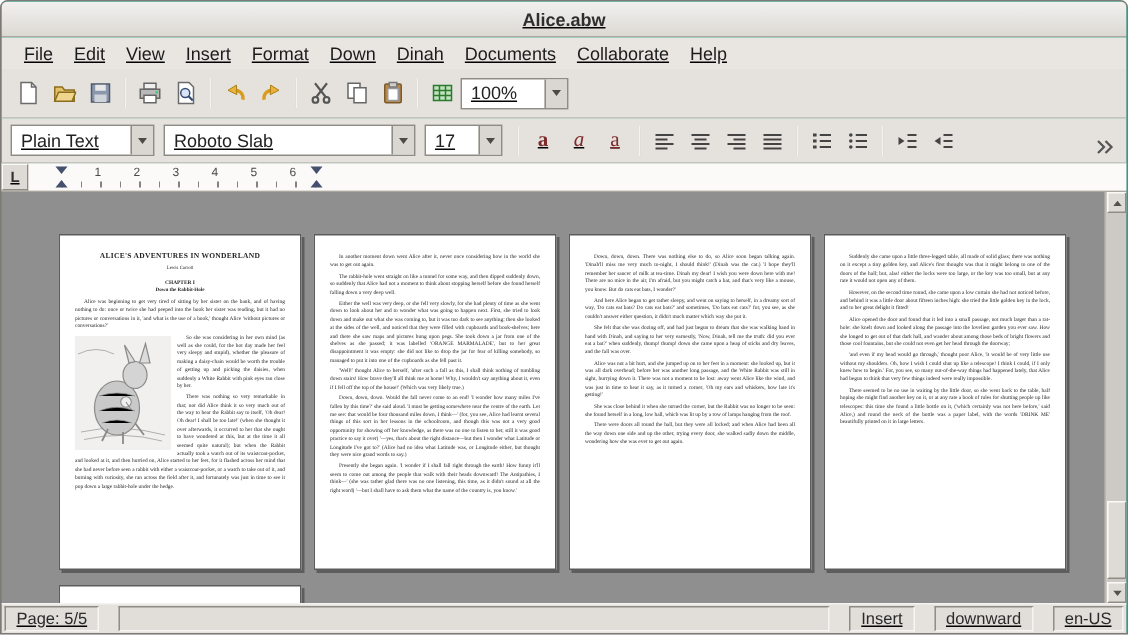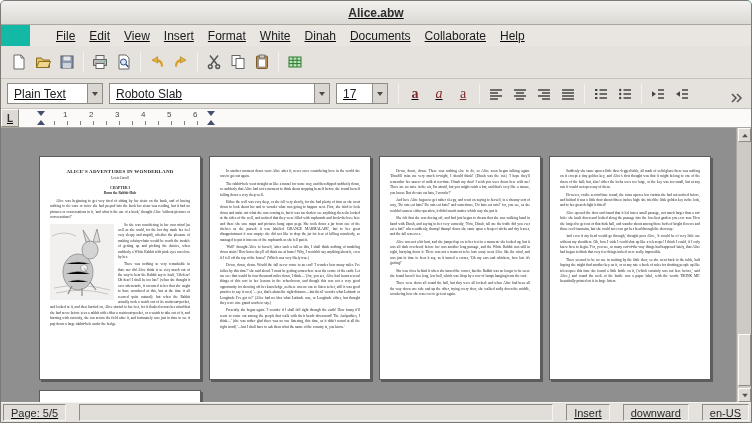--- a/index.html
+++ b/index.html
@@ -10,37 +10,37 @@
     background: #14b8a6;
     text-decoration: underline;
   }
   
   .titlebar {
     height: 24px; flex: 0 0 24px; display: flex; align-items: center; justify-content: center;
     background: linear-gradient(#f2f1ef, #dcd9d4); border-bottom: 1px solid #aba79f;
     font-size: 12px; font-weight: bold; color: #2e2e2e;
   }
   
-  .menubar { height: 21px; flex: 0 0 21px; display: flex; align-items: center; padding-left: 19px; background: #e9e6e2; font-size: 12px; color: #1c1c1c; margin-left: 29px; }
+  .menubar { height: 21px; flex: 0 0 21px; display: flex; align-items: center; padding-left: 8px; background: #e9e6e2; font-size: 12px; color: #1c1c1c; }
   .menu-item { padding: 2px 7px; cursor: default; }
   
   .toolbar { display: flex; align-items: center; padding-left: 6px; background: #e5e2de; border-bottom: 1px solid #c6c2bc; }
   .toolbar1 { height: 33px; flex: 0 0 33px; }
   .toolbar2 { height: 30px; flex: 0 0 30px; position: relative; }
   .tbbtn { width: 24px; height: 24px; display: grid; place-items: center; background: transparent; border: 1px solid transparent; border-radius: 2px; }
   .sep { width: 1px; height: 20px; background: #b3afa9; border-right: 1px solid #f4f3f1; margin: 0 4px; }
   .combo { height: 21px; display: flex; align-items: stretch; border: 1px solid #8f8b85; background: #fff; font-size: 12px; color: #222; margin-right: 6px; }
   .combo .val { flex: 1; display: flex; align-items: center; padding-left: 6px; overflow: hidden; white-space: nowrap; }
   .combo .arrowbox { width: 15px; border-left: 1px solid #8f8b85; background: #dad7d2; display: grid; place-items: center; }
   .tri-down { width: 0; height: 0; border-left: 3.5px solid transparent; border-right: 3.5px solid transparent; border-top: 4.5px solid #4d4a45; }
   .tri-up-s { width: 0; height: 0; border-left: 4px solid transparent; border-right: 4px solid transparent; border-bottom: 5px solid #55524d; }
   .tri-dn-s { width: 0; height: 0; border-left: 4px solid transparent; border-right: 4px solid transparent; border-top: 5px solid #55524d; }
   .zoom-combo { width: 72px; }
   .style-combo { width: 96px; }
-  .font-combo { width: 221px; }
+  .font-combo { width: 168px; }
   .size-combo { width: 52px; }
   .letterbtn { font-family: "Liberation Serif", serif; font-size: 14px; color: #7d2b2b; line-height: 1; }
   .letterbtn.b { font-weight: bold; }
   .letterbtn.i { font-style: italic; }
   .letterbtn.u { text-decoration: underline; }
   .overflow { position: absolute; right: 3px; top: 7px; }
   
   .rulerbar { height: 19px; flex: 0 0 19px; display: flex; background: #dedbd6; border-bottom: 1px solid #a9a59f; }
   .tabstop { width: 18px; height: 100%; display: grid; place-items: center; background: #dedbd6; border: 1px solid; border-color: #fbfaf8 #8f8b85 #8f8b85 #fbfaf8; font-size: 10px; font-weight: bold; color: #333; }
   .ruler { position: relative; flex: 1; background: #fbfaf8; }
@@ -85,21 +85,21 @@
   <div class="titlebar">
     <span>Alice.abw</span>
   </div>
 
   <div class="menubar">
     <span class="menu-item">File</span>
     <span class="menu-item">Edit</span>
     <span class="menu-item">View</span>
     <span class="menu-item">Insert</span>
     <span class="menu-item">Format</span>
-    <span class="menu-item">White</span>
+    <span class="menu-item">Down</span>
     <span class="menu-item">Dinah</span>
     <span class="menu-item">Documents</span>
     <span class="menu-item">Collaborate</span>
     <span class="menu-item">Help</span>
   </div>
 
   <div class="toolbar toolbar1">
     <button class="tbbtn">
       <svg width="16" height="16" viewBox="0 0 16 16">
           <path d="M3 1h7l3 3v11H3z" fill="#fff" stroke="#6b6b6b"></path>
@@ -172,20 +172,26 @@
           <rect x="4.5" y="5" width="7" height="8" fill="#fff" stroke="#999"></rect>
         </svg>
     </button>
     <div class="sep"></div>
     <button class="tbbtn">
       <svg width="16" height="16" viewBox="0 0 16 16">
           <rect x="2" y="3" width="12" height="10" fill="#bfe3bf" stroke="#2d7a2d"></rect>
           <path d="M2 6.3h12M2 9.6h12M6 3v10M10 3v10" stroke="#2d7a2d" fill="none"></path>
         </svg>
     </button>
+    <div class="combo zoom-combo">
+      <span class="val">100%</span>
+      <span class="arrowbox">
+          <span class="tri-down"></span>
+        </span>
+    </div>
   </div>
 
   <div class="toolbar toolbar2">
     <div class="combo style-combo">
       <span class="val">Plain Text</span>
       <span class="arrowbox">
           <span class="tri-down"></span>
         </span>
     </div>
     <div class="combo font-combo">

